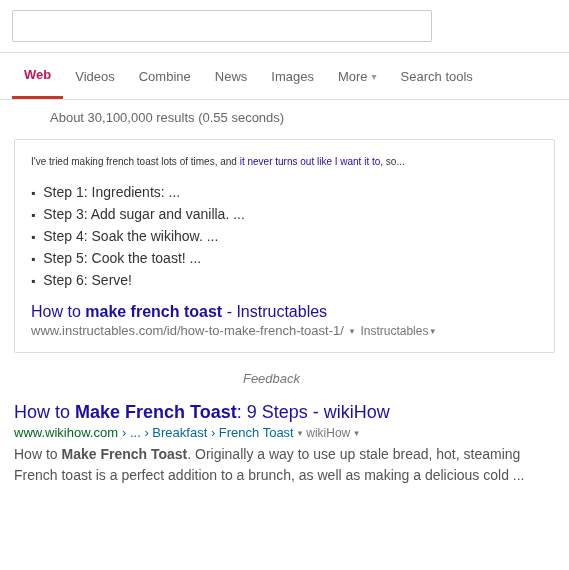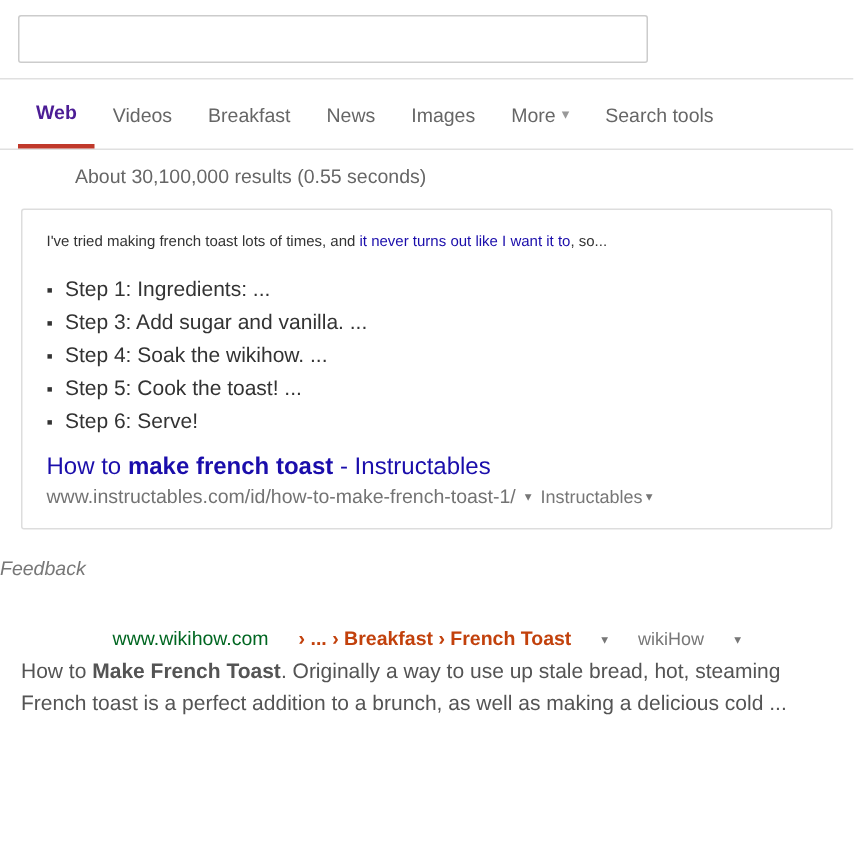--- a/index.html
+++ b/index.html
@@ -39,21 +39,21 @@
       font-size: 13px;
       color: #666;
       cursor: pointer;
       text-decoration: none;
       display: flex;
       align-items: center;
       gap: 4px;
       white-space: nowrap;
     }
     .nav-tab.active {
-      color: #4c1d95;
+      color: #be185d;
       border-bottom: 3px solid #c0392b;
       font-weight: bold;
     }
     .nav-tab .chevron {
       font-size: 10px;
       color: #999;
     }
 
     
     .results-count {
@@ -124,21 +124,21 @@
     .result-source-badge {
       font-size: 12px;
       color: #777;
       display: flex;
       align-items: center;
       gap: 2px;
     }
 
     
     .feedback-row {
-      text-align: left;
+      text-align: center;
       padding: 4px 26px 6px 0;
       font-size: 13px;
       color: #777;
       font-style: italic;
     }
 
     
     .result-item {
       padding: 10px 14px 14px 14px;
     }
@@ -147,32 +147,30 @@
       color: #1a0dab;
       text-decoration: none;
       display: block;
     }
     .result-title span.bold {
       font-weight: bold;
     }
     .result-url2-row {
       display: flex;
       align-items: center;
-      gap: 20px;
-      margin-top: 16px;
-      justify-content: center;
+      gap: 4px;
+      margin-top: 2px;
     }
     .result-url2 {
       font-size: 13px;
       color: #006621;
     }
     .result-breadcrumb {
       font-size: 13px;
-      color: #c2410c;
-      font-weight: bold;
+      color: #0369a1;
     }
     .source-badge2 {
       font-size: 12px;
       color: #777;
     }
     .result-desc {
       font-size: 14px;
       color: #545454;
       line-height: 1.5;
       margin-top: 4px;
@@ -193,21 +191,21 @@
 </div>
 
 <nav class="nav-tabs">
   <a class="nav-tab active">
     <span>Web</span>
   </a>
   <a class="nav-tab">
     <span>Videos</span>
   </a>
   <a class="nav-tab">
-    <span>Breakfast</span>
+    <span>Combine</span>
   </a>
   <a class="nav-tab">
     <span>News</span>
   </a>
   <a class="nav-tab">
     <span>Images</span>
   </a>
   <a class="nav-tab">
     <span>More</span>
     <span class="chevron">▾</span>
@@ -253,20 +251,23 @@
       <span class="arrow-down">▾</span>
     </span>
   </div>
 </div>
 
 <div class="feedback-row">
   <span style="cursor:pointer; color:#777;">Feedback</span>
 </div>
 
 <div class="result-item">
+  <a class="result-title" href="#">
+    <span>How to </span><span class="bold">Make French Toast</span><span>: 9 Steps - wikiHow</span>
+  </a>
   <div class="result-url2-row">
     <span class="result-url2">www.wikihow.com</span>
     <span class="result-breadcrumb">› ... › Breakfast › French Toast</span>
     <span class="arrow-down">▾</span>
     <span class="source-badge2">wikiHow</span>
     <span class="arrow-down">▾</span>
   </div>
   <div class="result-desc">
     <span>How to </span><span class="bold">Make French Toast</span><span>. Originally a way to use up stale bread, hot, steaming French toast is a perfect addition to a brunch, as well as making a delicious cold ...</span>
   </div>

